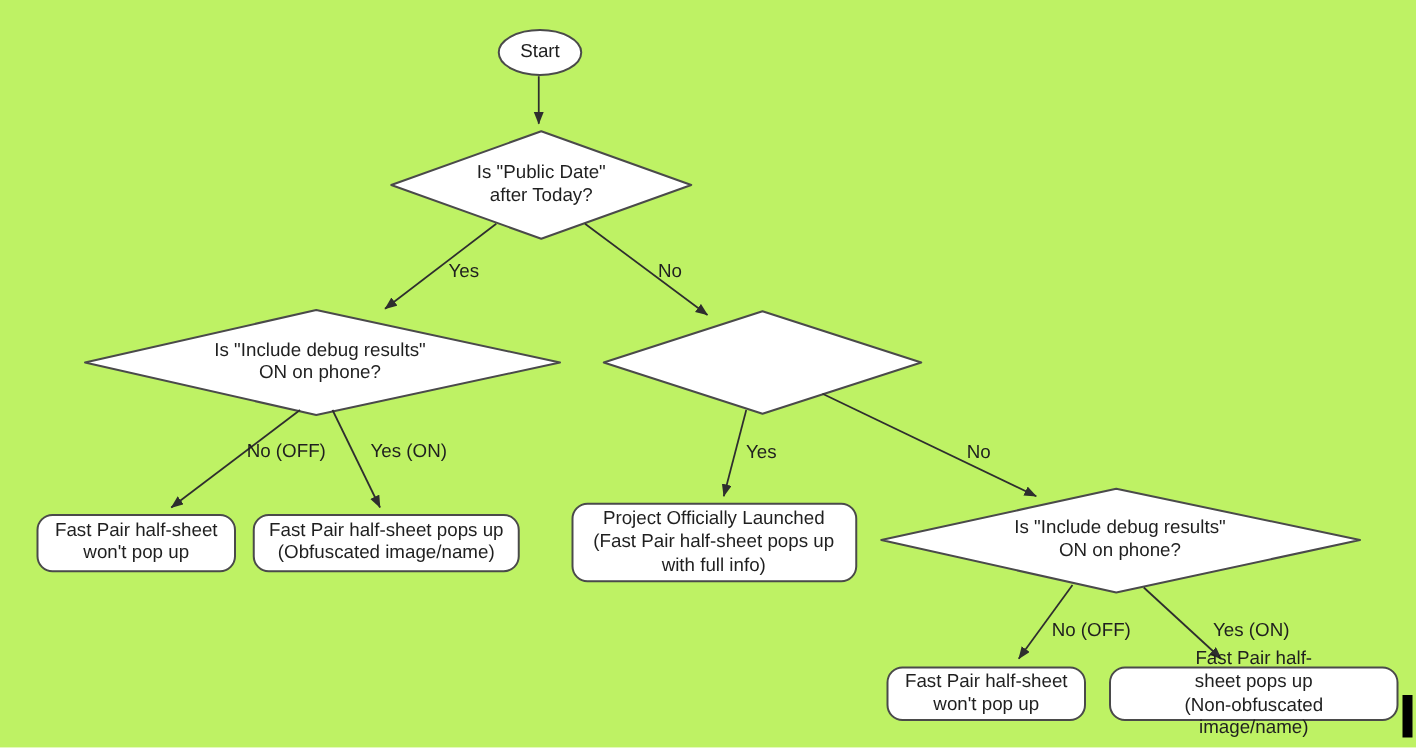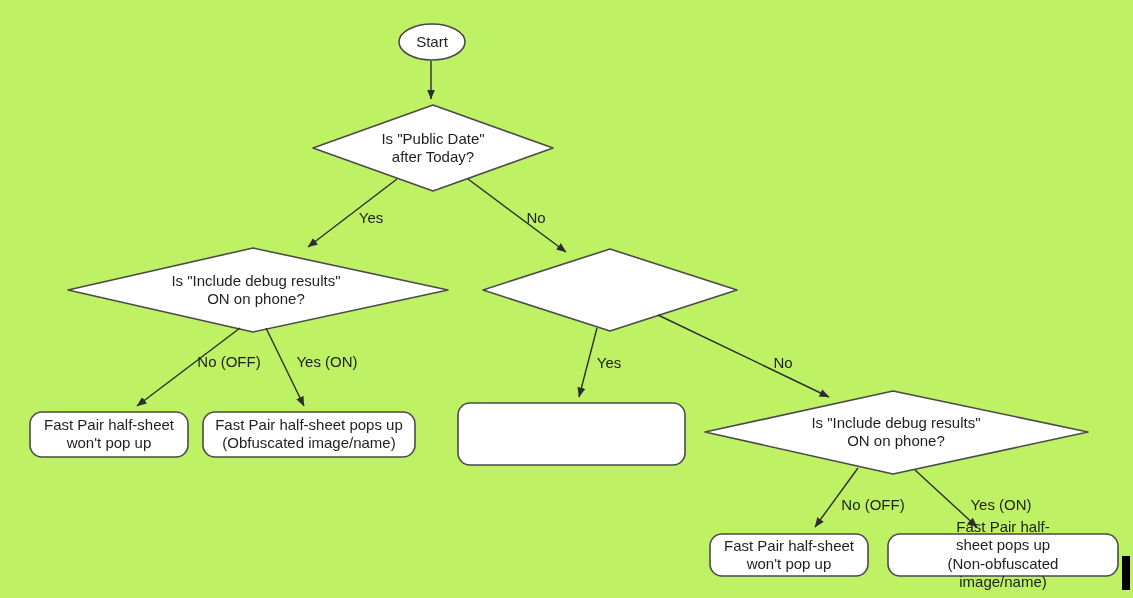--- a/index.html
+++ b/index.html
@@ -91,20 +91,23 @@
 
   <div class="node-label" style="left:896px; top:432px;">Is "Include debug results"
 ON on phone?</div>
 
   <div class="node-label" style="left:109px; top:434px;">Fast Pair half-sheet
 won't pop up</div>
 
   <div class="node-label" style="left:309px; top:434px;">Fast Pair half-sheet pops up
 (Obfuscated image/name)</div>
 
+  <div class="node-label" style="left:571px; top:434px;">Project Officially Launched
+(Fast Pair half-sheet pops up
+with full info)</div>
 
   <div class="node-label" style="left:789px; top:555px;">Fast Pair half-sheet
 won't pop up</div>
 
   <div class="node-label" style="left:1003px; top:555px;">Fast Pair half-sheet pops up
 (Non-obfuscated image/name)</div>
 
   <div class="edge-label" style="left:371px; top:217px;">Yes</div>
 
   <div class="edge-label" style="left:536px; top:217px;">No</div>

